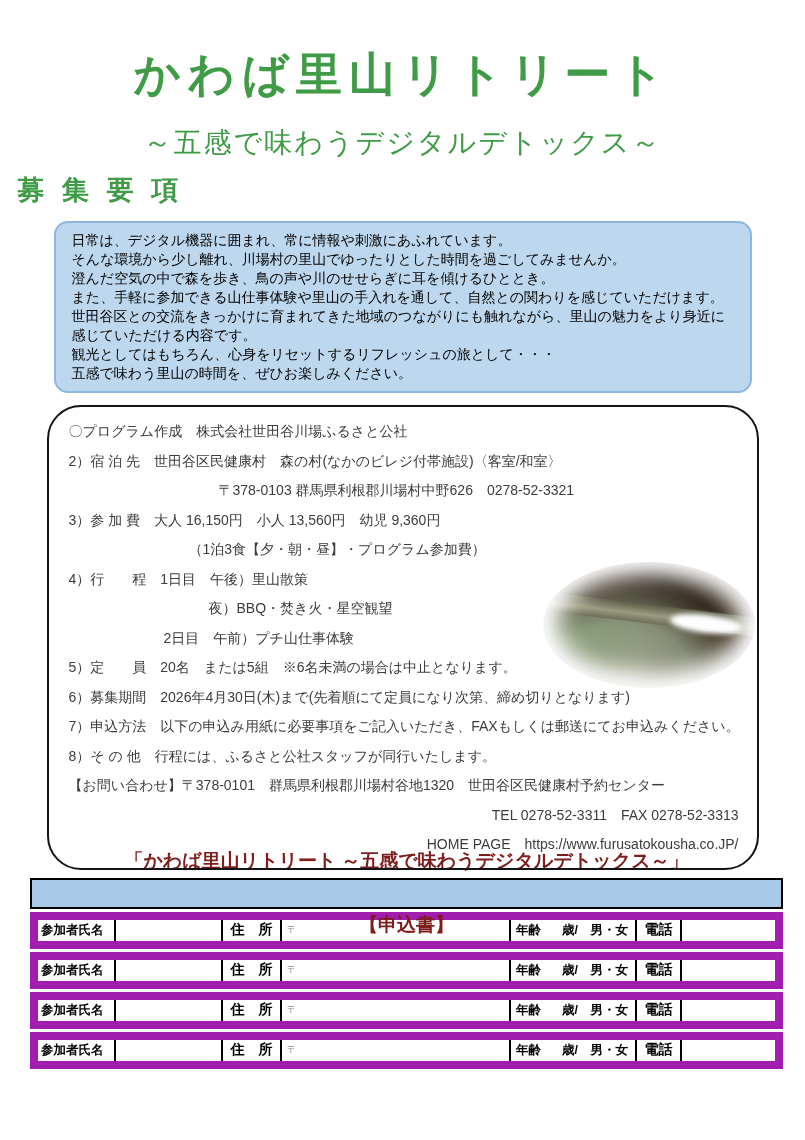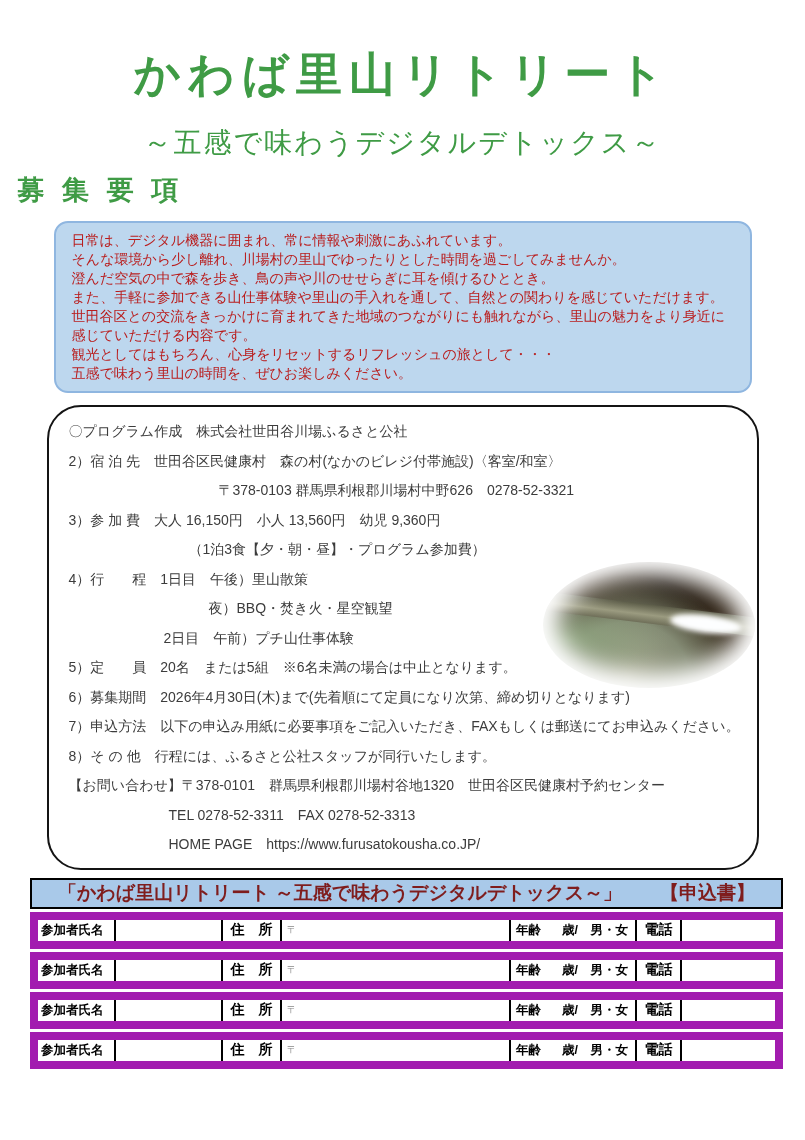--- a/index.html
+++ b/index.html
@@ -42,21 +42,21 @@
     box-sizing:border-box;
     width:698px;margin:13px auto 0;
     background:#bdd7ee;
     border:2px solid #8fb6e0;
     border-radius:14px;
     padding:8px 14px 8px 16px;
   }
   .intro-line{
     font-size:14px;
     line-height:19px;
-    color:#b91c1c;
+    color:#000000;
     white-space:nowrap;
   }
   
   .program{
     position:relative;
     box-sizing:border-box;
     width:712px;margin:12px auto 0;
     border:2.5px solid #141414;
     border-radius:34px;
     padding:10px 18px 8px 20px;
@@ -64,21 +64,21 @@
   .pline{
     font-size:14px;
     line-height:29.5px;
     color:#3c3c3c;
     white-space:nowrap;
   }
   .indA{padding-left:150px;}
   .indB{padding-left:120px;}
   .indC{padding-left:140px;}
   .indD{padding-left:95px;}
-  .indE{padding-left:100px;}
+  .indE{padding-left:100px;text-align:right;}
   
   .photo{
     position:absolute;
     left:494px;top:155px;
     width:212px;height:126px;
   }
   .photo-inner{
     position:absolute;inset:0;
     border-radius:50%;
     overflow:hidden;
@@ -114,20 +114,21 @@
   .form{width:753px;margin:8px 0 0 30px;}
   .form-header{
     box-sizing:border-box;
     height:31px;
     background:#a9c9e9;
     border:2px solid #000;
     display:flex;align-items:center;justify-content:center;gap:38px;
     font-family:"Liberation Serif", serif;
     font-weight:bold;font-size:19px;color:#7f1d1d;
     white-space:nowrap;
+    flex-direction:column;
   }
   .frow{
     box-sizing:border-box;
     margin-top:3px;
     height:37px;
     border:8px solid #a21caf;
     display:flex;align-items:stretch;
     background:#fff;
   }
   .cell{

